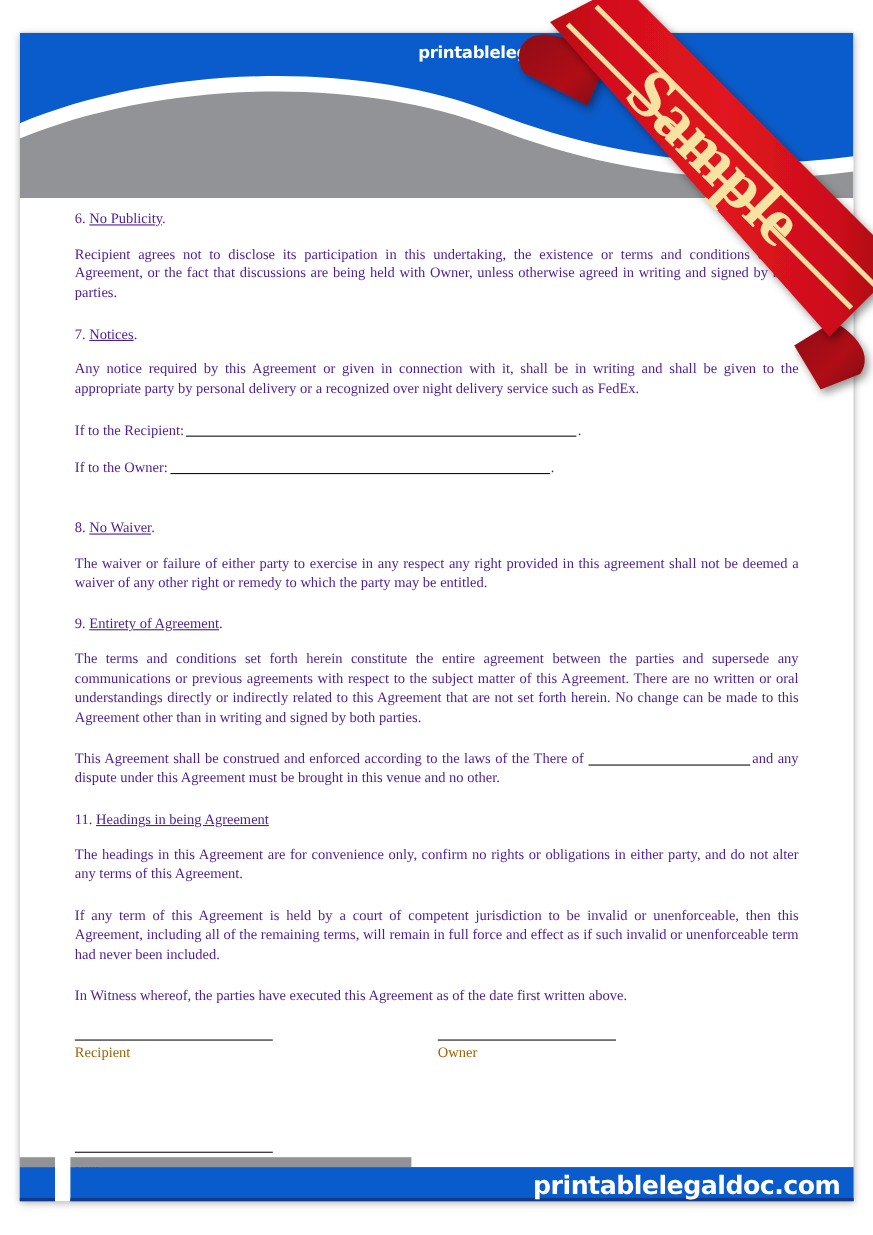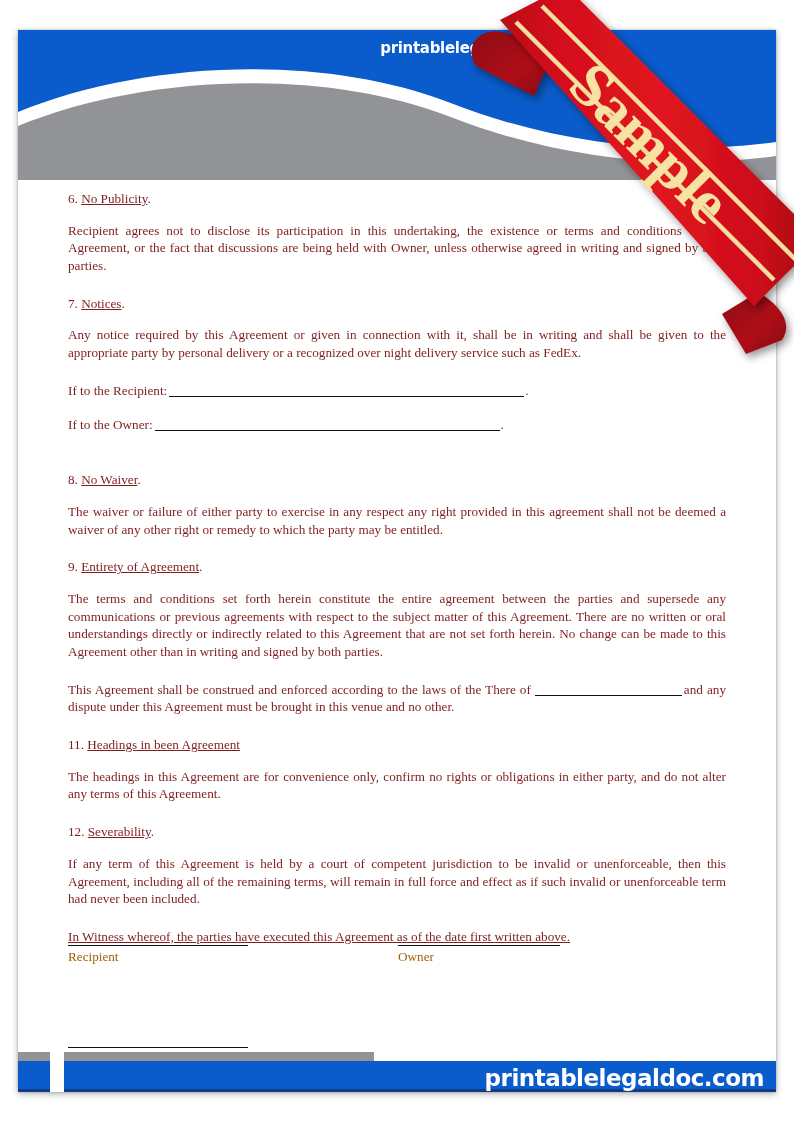--- a/index.html
+++ b/index.html
@@ -50,36 +50,36 @@
     white-space: nowrap;
     z-index: 4;
   }
 
   
   #doc-body {
     position: absolute;
     left: 50px;
     top: 160px;
     width: 658px;
-    color: #7f1d1d;
+    color: #4c1d95;
     font-size: 13.2px;
     line-height: 1.34;
   }
   .clause-heading {
     margin: 0 0 14px 0;
     font-size: 13.2px;
   }
   .clause-heading .num { }
   .clause-heading .ttl { text-decoration: underline; }
   .para {
     margin: 0 0 20px 0;
     text-align: justify;
     text-justify: inter-word;
   }
-  .para-last { margin-bottom: 18px; text-decoration: underline; }
+  .para-last { margin-bottom: 18px; }
 
   .fill-row {
     margin: 16px 0 14px 0;
     padding-left: 0;
     white-space: nowrap;
   }
   .fill-row .lbl { }
   .blank-line {
     display: inline-block;
     border-bottom: 1px solid #111;
@@ -242,28 +242,24 @@
     <p class="clause-heading">
       <span class="num">9.</span>
       <span class="ttl">Entirety of Agreement</span><span>.</span>
     </p>
     <p class="para">The terms and conditions set forth herein constitute the entire agreement between the parties and supersede any communications or previous agreements with respect to the subject matter of this Agreement.  There are no written or oral understandings directly or indirectly related to this Agreement that are not set forth herein.  No change can be made to this Agreement other than in writing and signed by both parties.</p>
 
     <p class="para"><span>This Agreement shall be construed and enforced according to the laws of the There of</span><span class="blank-line blank-state"></span><span>and any dispute under this Agreement must be brought in this venue and no other.</span></p>
 
     <p class="clause-heading">
       <span class="num">11.</span>
-      <span class="ttl">Headings in been Agreement</span><span></span>
+      <span class="ttl">Headings in being Agreement</span><span></span>
     </p>
     <p class="para">The headings in this Agreement are for convenience only, confirm no rights or obligations in either party, and do not alter any terms of this Agreement.</p>
 
-    <p class="clause-heading">
-      <span class="num">12.</span>
-      <span class="ttl">Severability</span><span>.</span>
-    </p>
     <p class="para">If any term of this Agreement is held by a court of competent jurisdiction to be invalid or unenforceable, then this Agreement, including all of the remaining terms, will remain in full force and effect as if such invalid or unenforceable term had never been included.</p>
 
     <p class="para para-last">In Witness whereof, the parties have executed this Agreement as of the date first written above.</p>
   </div>
 
   <div id="signature-block">
     <div class="sig-row">
       <div class="sig-cell sig-recipient">
         <div class="sig-line"></div>
         <div class="sig-label">Recipient</div>

